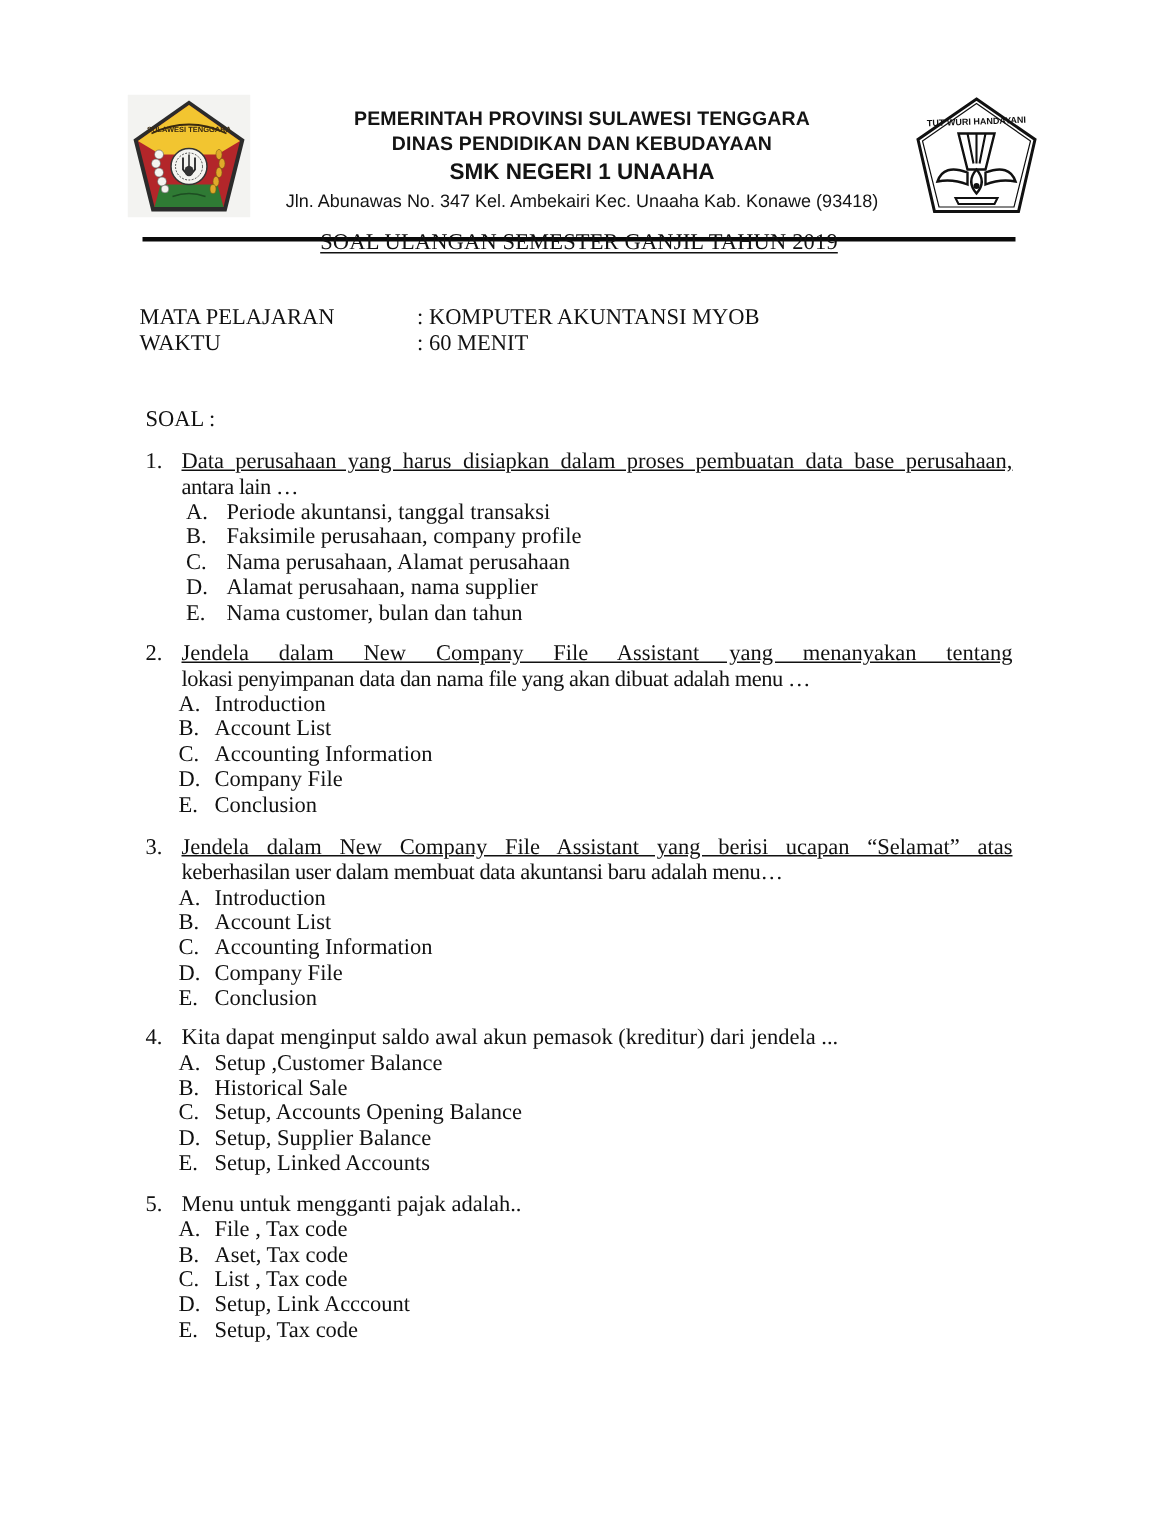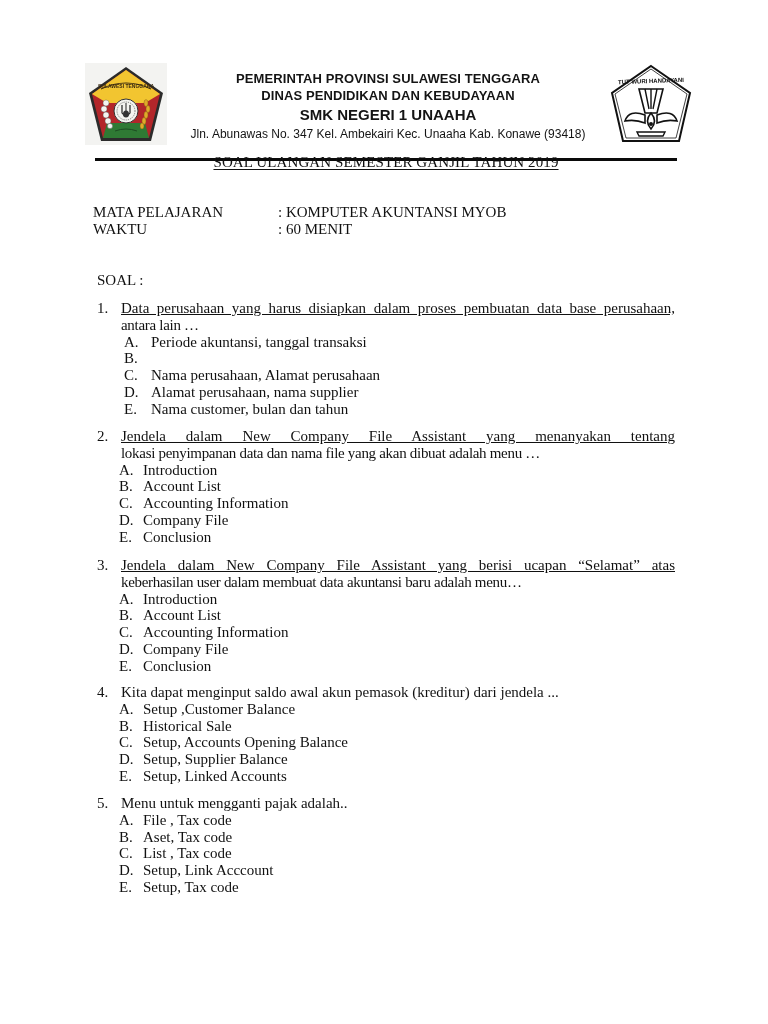--- a/index.html
+++ b/index.html
@@ -195,20 +195,21 @@
     <span class="q-num">1.</span>
     <span class="q-text justify">Data perusahaan yang harus disiapkan dalam proses pembuatan data base perusahaan,</span>
   </div>
   <div class="q-cont">antara lain …</div>
   <div class="opt">
     <span class="opt-letter">A.</span>
     <span>Periode akuntansi, tanggal transaksi</span>
   </div>
   <div class="opt">
     <span class="opt-letter">B.</span>
+    <span>Faksimile perusahaan, company profile</span>
   </div>
   <div class="opt">
     <span class="opt-letter">C.</span>
     <span>Nama perusahaan, Alamat perusahaan</span>
   </div>
   <div class="opt">
     <span class="opt-letter">D.</span>
     <span>Alamat perusahaan, nama supplier</span>
   </div>
   <div class="opt">

